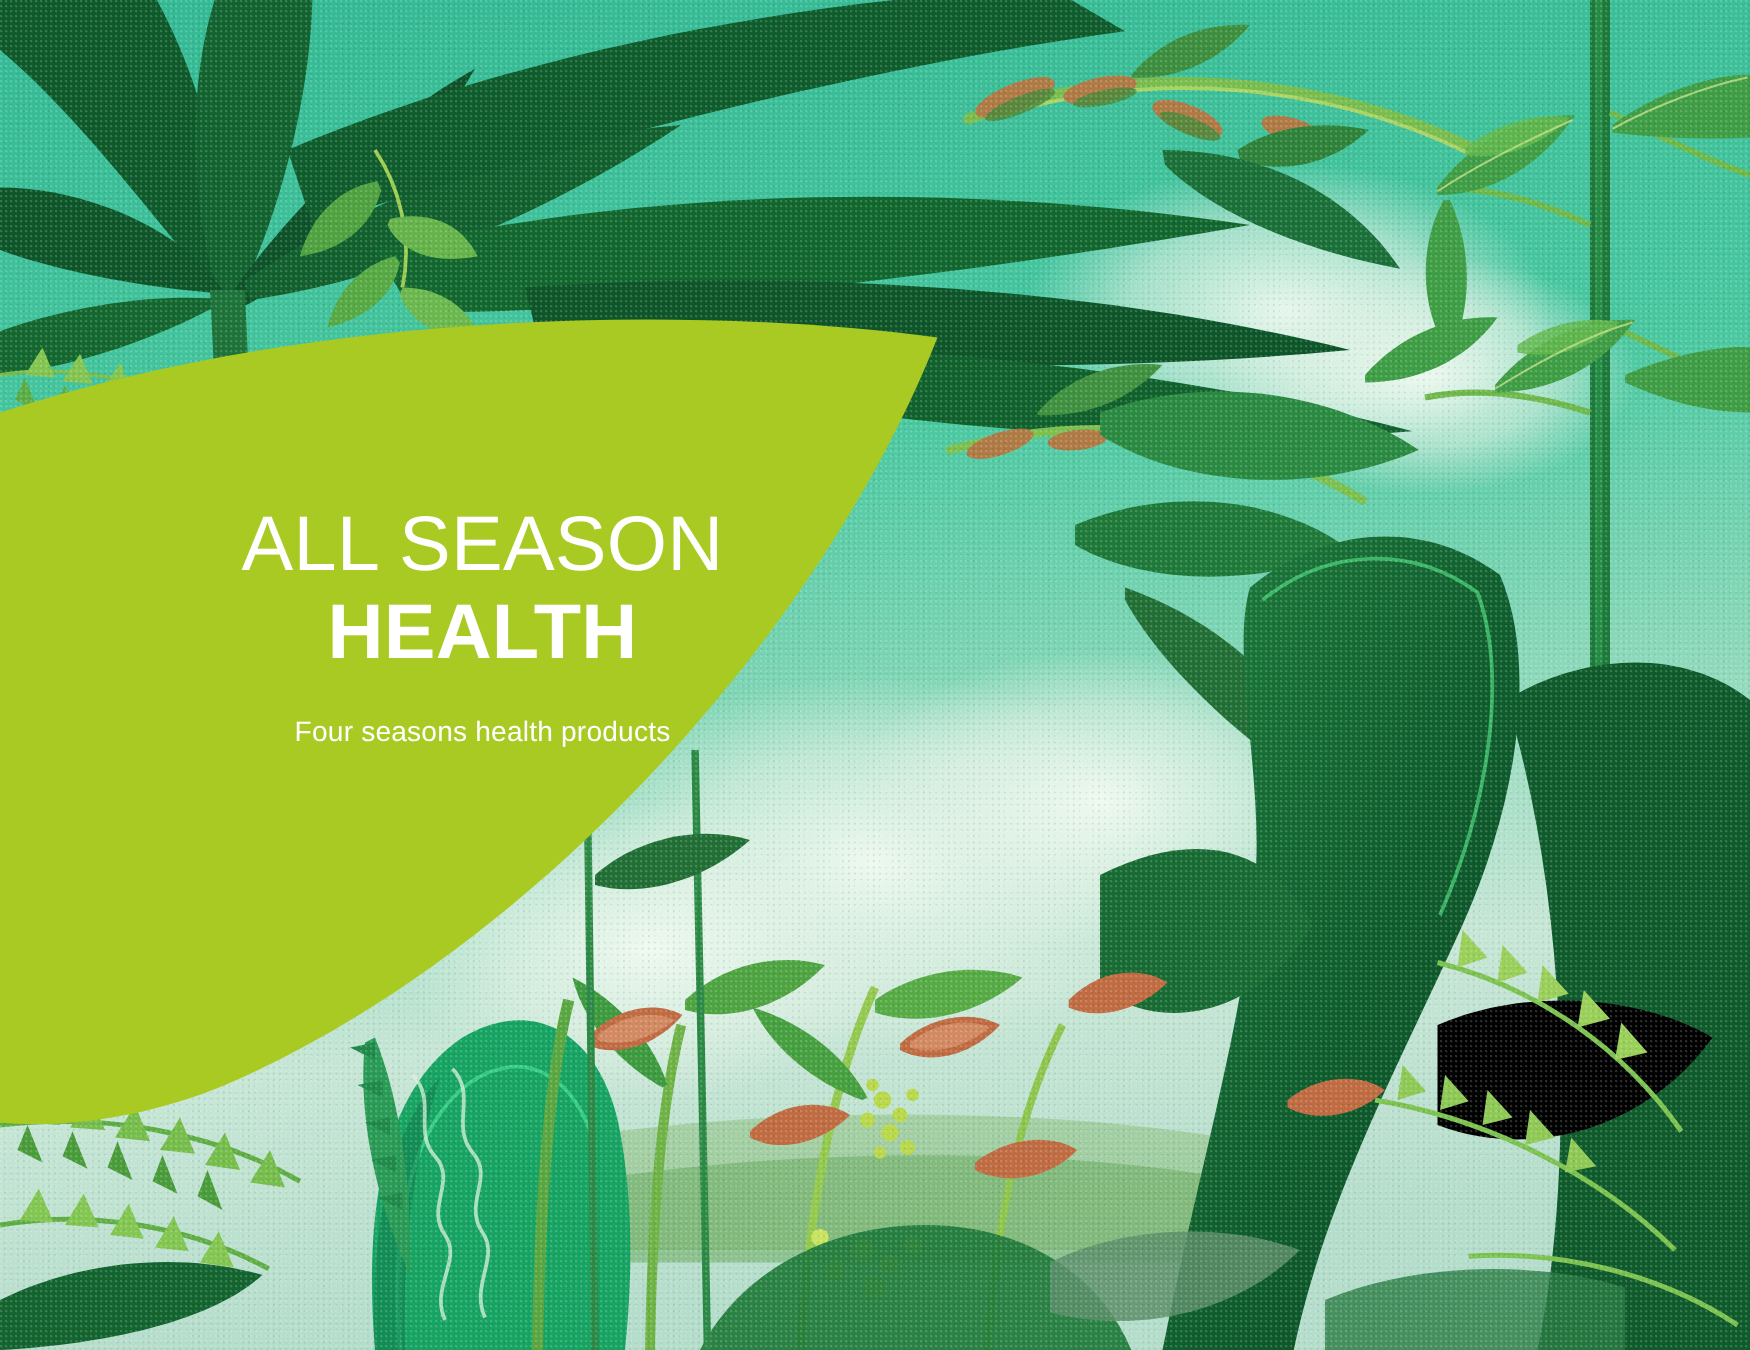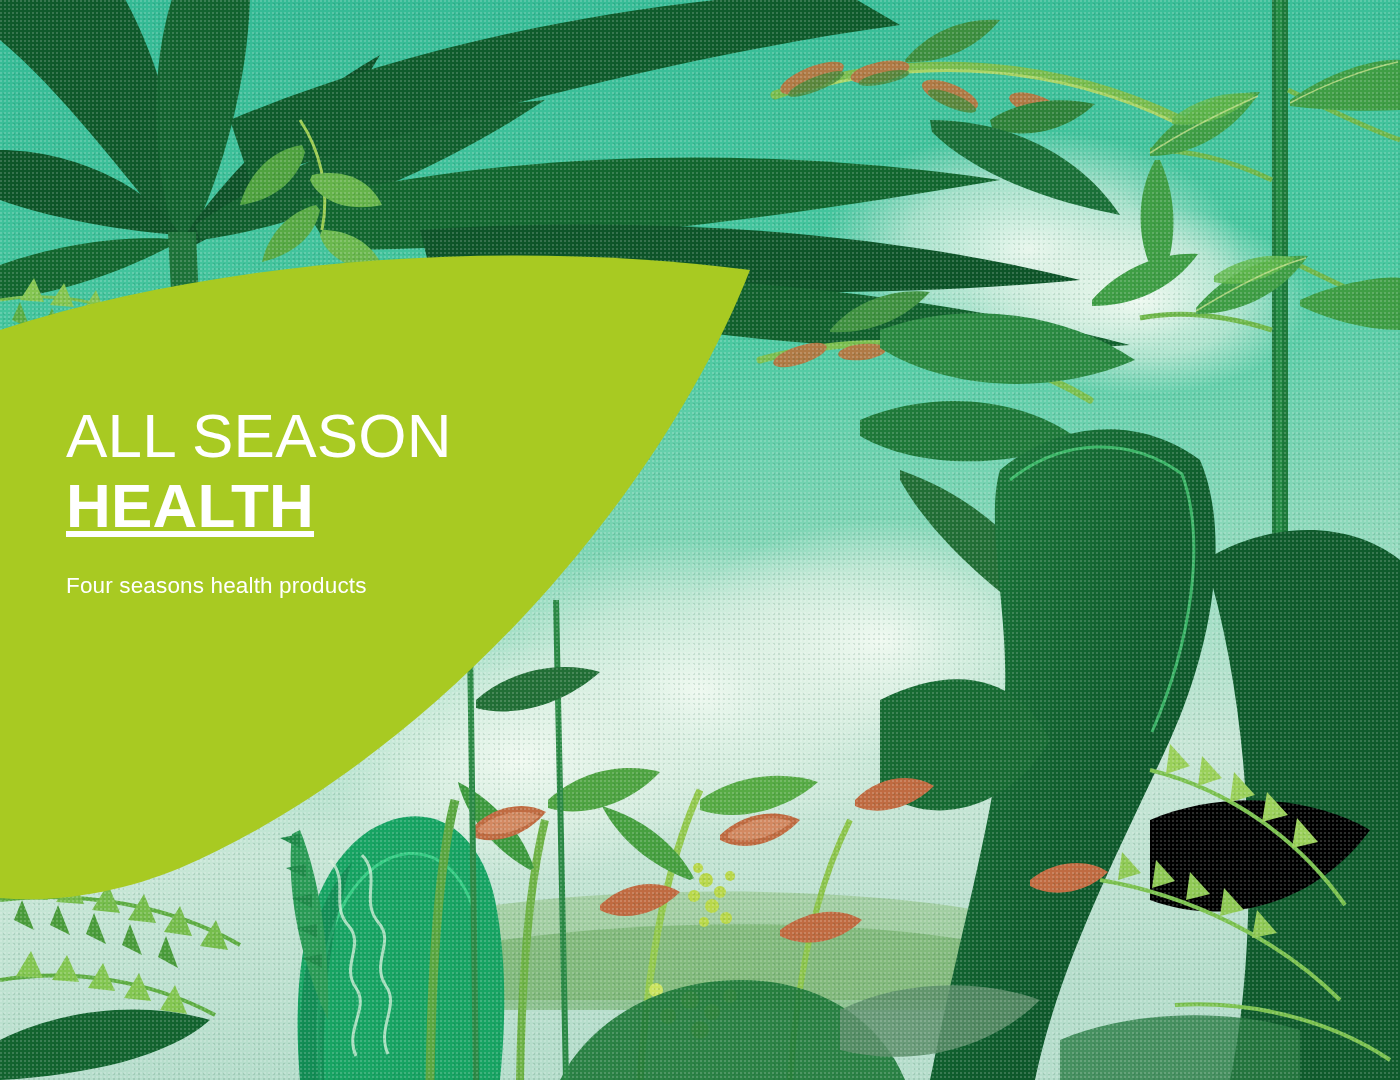--- a/index.html
+++ b/index.html
@@ -19,36 +19,36 @@
   .layer { position:absolute; inset:0; }
   svg.layer { display:block; width:1400px; height:1080px; }
 
   
   #copy {
     position:absolute;
     left:66px; top:404px;
     width:640px;
     z-index:60;
     color:#ffffff;
+    text-align:center;
   }
   #title-line-1 {
     font-size:62px;
     font-weight:300;
     line-height:1.02;
     letter-spacing:0.2px;
     white-space:nowrap;
   }
   #title-line-2 {
     font-size:62px;
     font-weight:700;
     line-height:1.05;
     letter-spacing:0.2px;
     white-space:nowrap;
     margin-top:6px;
-    text-decoration:underline;
   }
   #subtitle {
     margin-top:35px;
     font-size:22.5px;
     font-weight:300;
     letter-spacing:0.15px;
     white-space:nowrap;
   }
 
   

